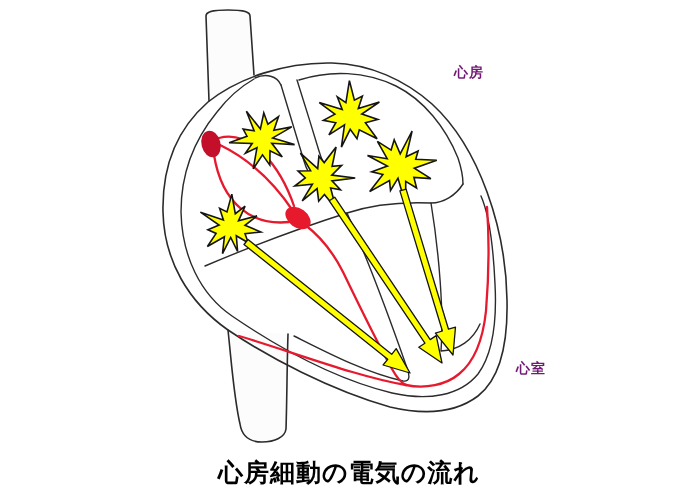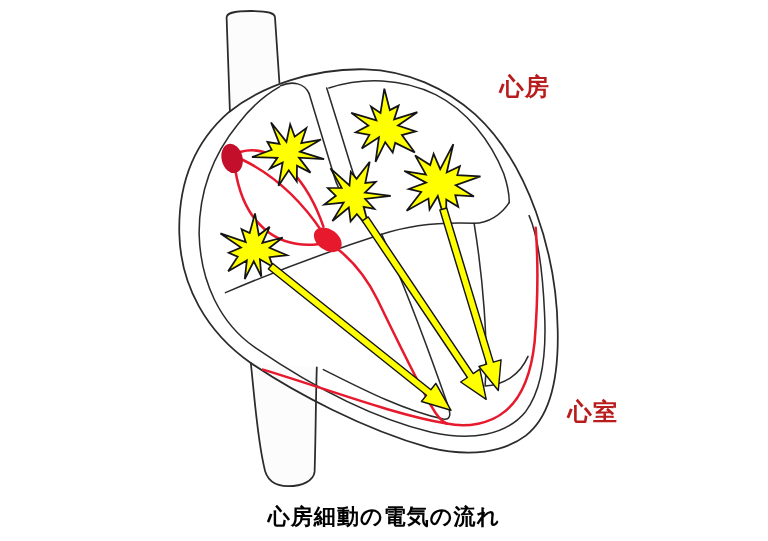--- a/index.html
+++ b/index.html
@@ -11,25 +11,25 @@
     font-family:"Liberation Sans","DejaVu Sans",sans-serif;
   }
   svg{position:absolute;left:0;top:0;}
   .outline{fill:none;stroke:var(--ink);stroke-width:1.6;stroke-linecap:round;stroke-linejoin:round;}
   .thin{stroke-width:1.4;}
   .vessel{fill:#fcfcfc;stroke:var(--ink);stroke-width:1.6;stroke-linecap:round;}
   .red{fill:none;stroke:var(--red);stroke-width:2.3;stroke-linecap:round;}
   .burst{fill:var(--yellow);stroke:#141414;stroke-width:1.6;stroke-linejoin:miter;}
   .arrow{fill:var(--yellow);stroke:#141414;stroke-width:1.3;stroke-linejoin:round;}
   .lbl{
-    position:absolute;color:#b91c1c;font-weight:bold;font-size:22px;letter-spacing:1px;white-space:nowrap;
+    position:absolute;color:#701a75;font-weight:bold;font-size:14px;letter-spacing:1px;white-space:nowrap;
   }
   #caption{
     position:absolute;left:0;top:456px;width:100%;text-align:center;
-    color:#000;font-weight:bold;font-size:20px;letter-spacing:1px;
+    color:#000;font-weight:bold;font-size:25px;letter-spacing:1px;
   }
 </style>
 </head>
 <body>
 
 <div id="stage">
   <svg width="698" height="492" viewBox="0 0 698 492">
 
     <path class="vessel" d="M 209,101 L 206,16 C 206,12 211,10 228,10 C 245,10 250,12 250,16 L 254,75"></path>
     <path class="vessel" d="M 228,330 C 232,368 234,398 240,424 C 242,437 251,442 262,442 C 275,442 285,437 286,429 C 287,398 287,365 288,334"></path>

